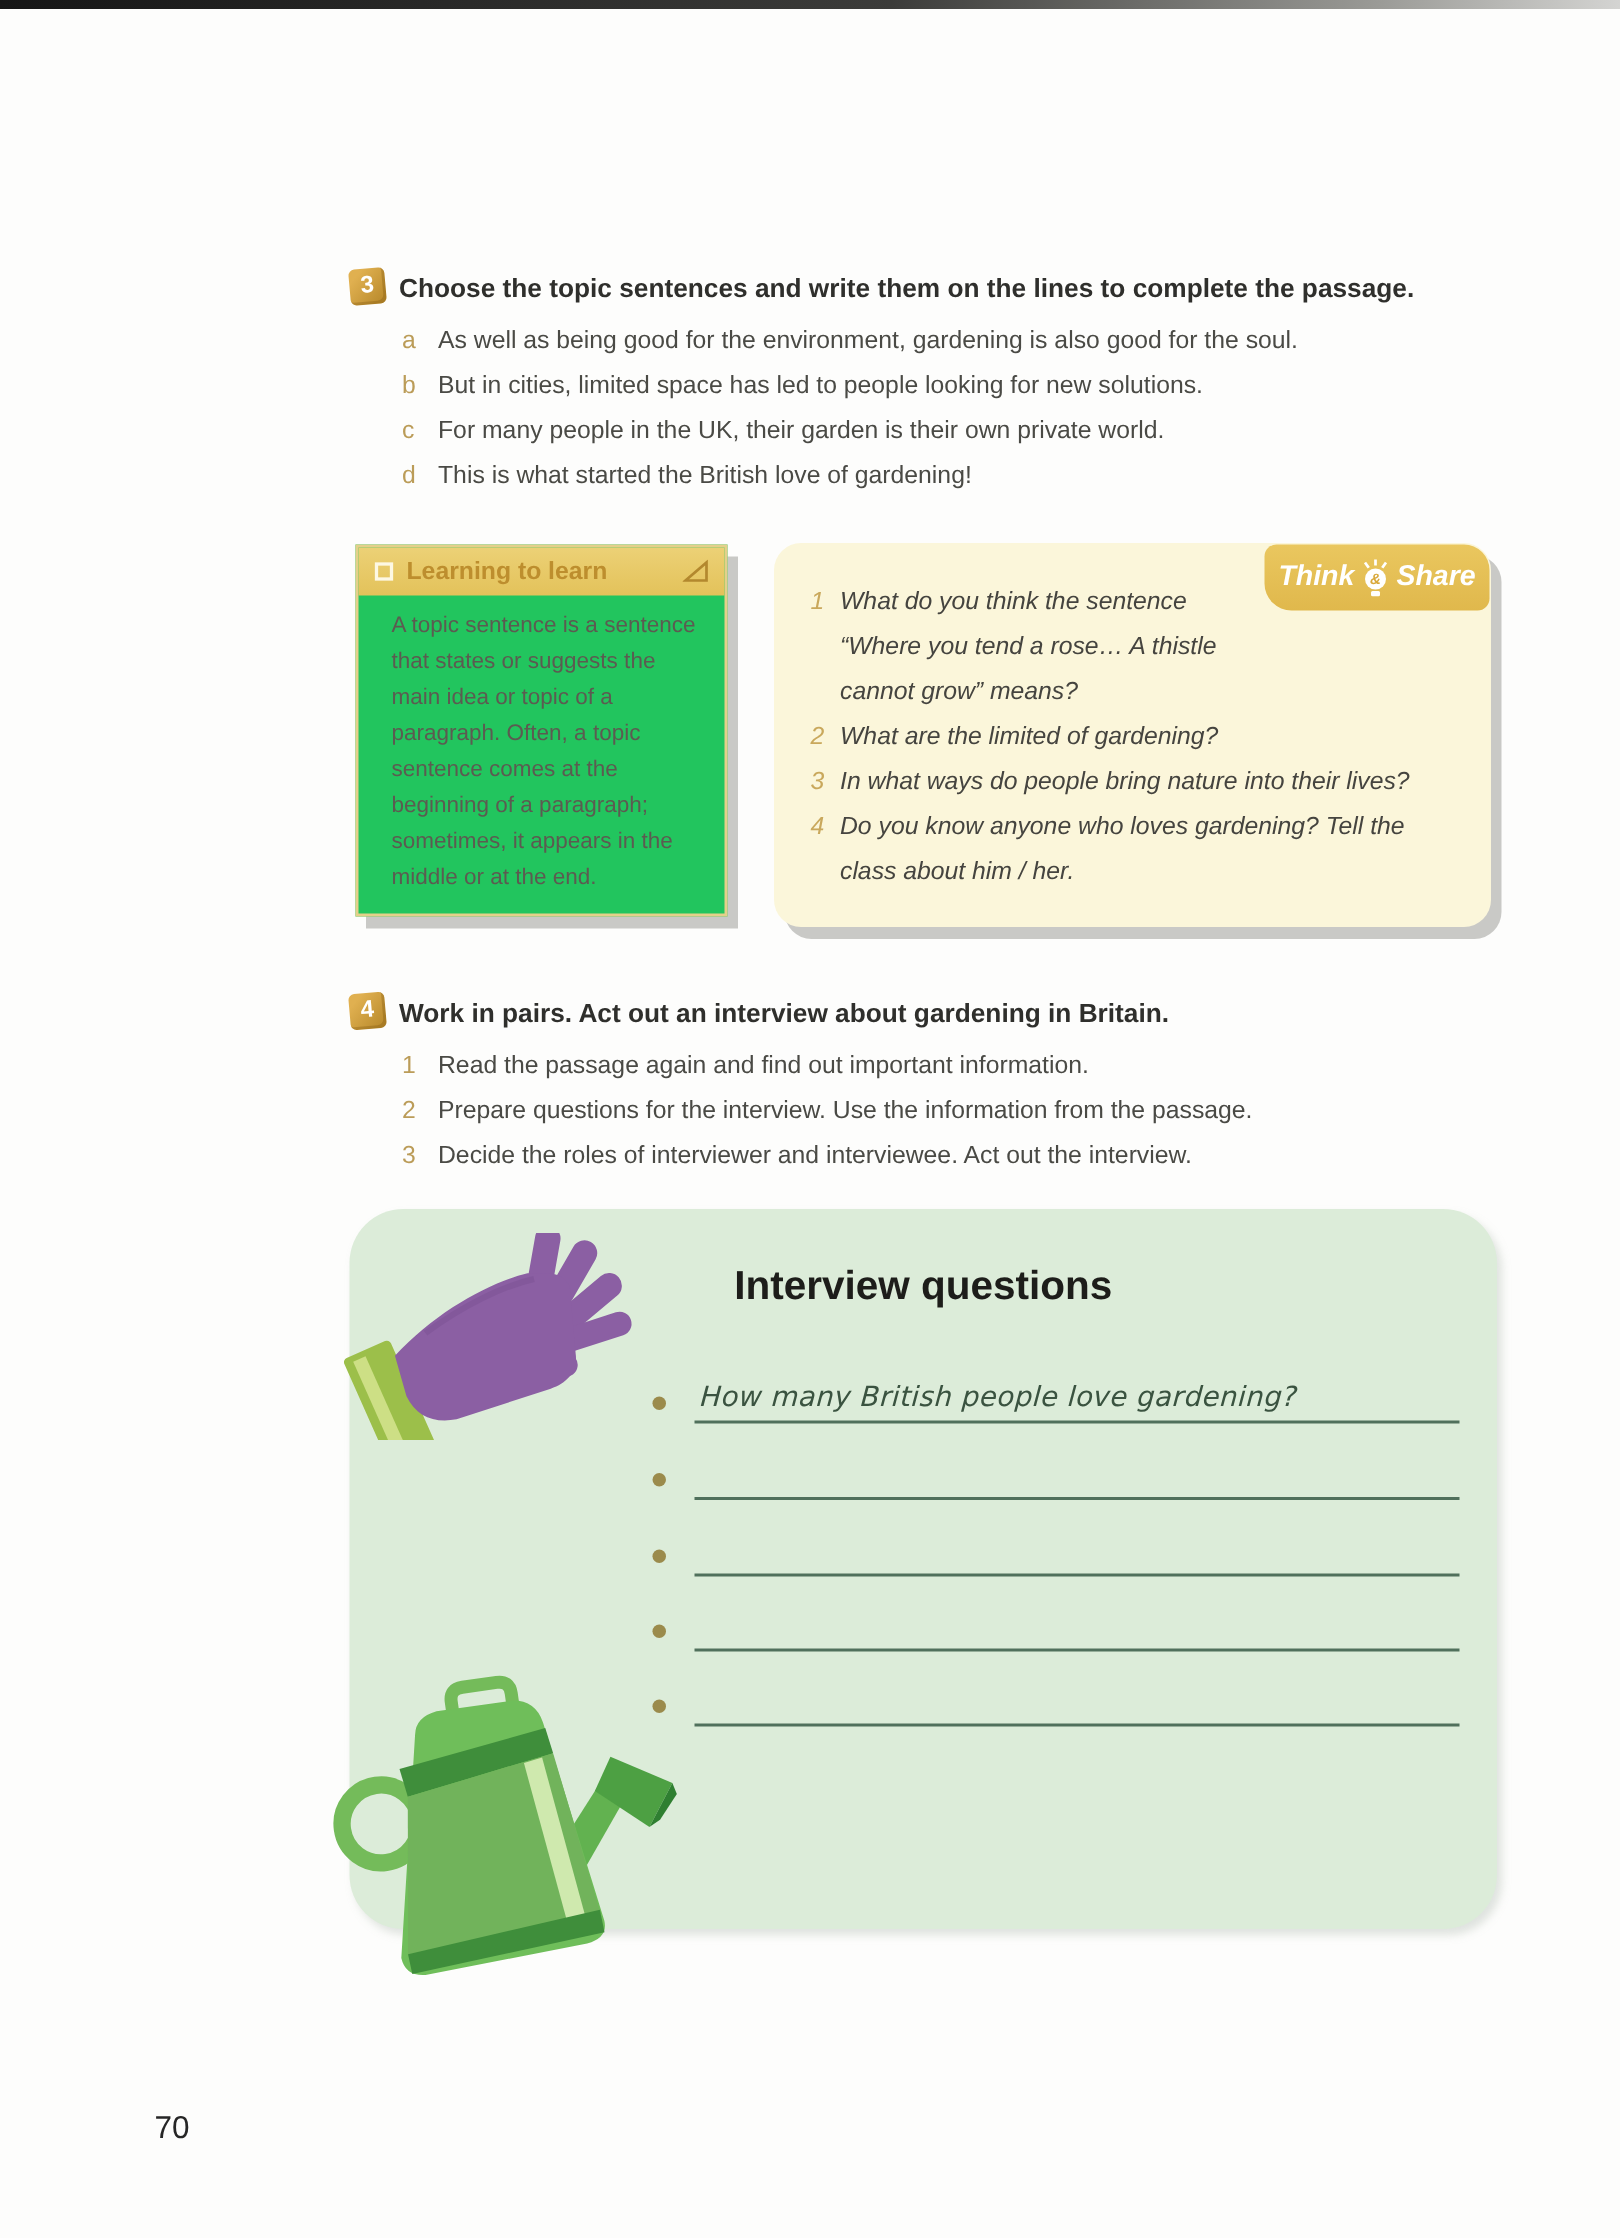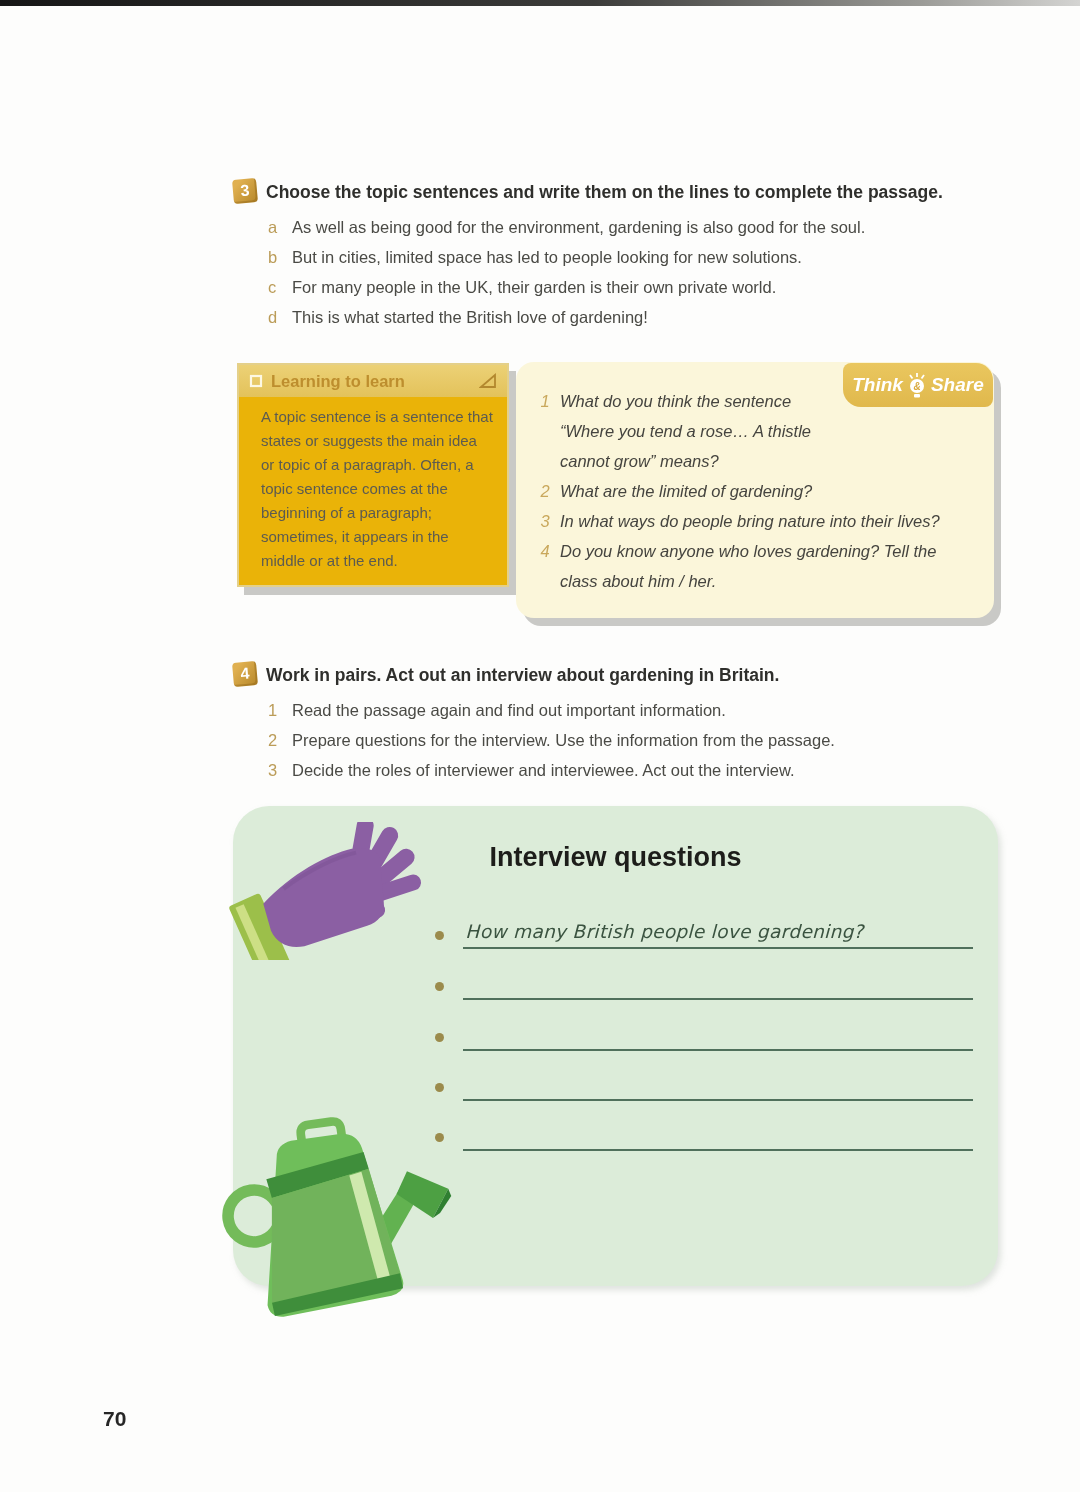--- a/index.html
+++ b/index.html
@@ -21,22 +21,22 @@
     display:flex;align-items:center;justify-content:center;
     box-shadow:inset -2px -2px 0 rgba(120,80,10,0.30);
   }
   .ex-title{font-size:17.5px;font-weight:bold;color:#2f2f2c;line-height:24px;}
   .ex-list{margin-top:8px;padding-left:35px;}
   .ex-row{display:flex;gap:8px;line-height:30px;font-size:16.5px;color:#4a4a45;}
   .ex-key{flex:0 0 16px;color:#bb9c58;}
 
   
   .learn-box{
-    position:absolute;left:237px;top:363px;width:272px;
-    background:#eab308;border:2px solid #e4d08a;box-sizing:border-box;
+    position:absolute;left:237px;top:363px;width:248px;
+    background:#22c55e;border:2px solid #e4d08a;box-sizing:border-box;
     box-shadow:7px 8px 0 #c9c9c6;
   }
   .learn-header{
     height:32px;background:linear-gradient(180deg,#ecd176,#e3c25a);
     display:flex;align-items:center;gap:8px;padding:0 10px;
   }
   .learn-title{font-size:16.5px;font-weight:bold;color:#bd8e2e;}
   .learn-body{padding:8px 14px 12px 22px;font-size:15px;line-height:24px;color:#5c5b51;}
 
   
@@ -71,21 +71,21 @@
   .answer-line{margin-left:30px;height:30px;border-bottom:2px solid#50705c;line-height:30px;}
   .handwriting{
     display:inline-block;padding-left:4px;transform:skewX(-4deg);
     font-family:"DejaVu Sans", sans-serif;font-style:italic;
     font-size:18.5px;color:#3a5340;letter-spacing:0.3px;
   }
   .glove{position:absolute;left:-6px;top:16px;}
   .can{position:absolute;left:-22px;top:302px;}
 
   
-  .footer-page{position:absolute;left:103px;top:1407px;font-size:21px;font-weight:bold;color:#262626;}
+  .footer-page{position:absolute;left:103px;top:1407px;font-size:21px;font-weight:normal;color:#262626;}
   .footer-unit{position:absolute;left:179px;top:1515px;font-size:15px;font-weight:bold;color:#3b82f6;letter-spacing:1.5px;}
 </style>
 </head>
 <body>
 
 <div class="page">
   <div class="top-edge"></div>
 
   <section class="exercise" style="top:180px;">
     <div class="ex-header">

